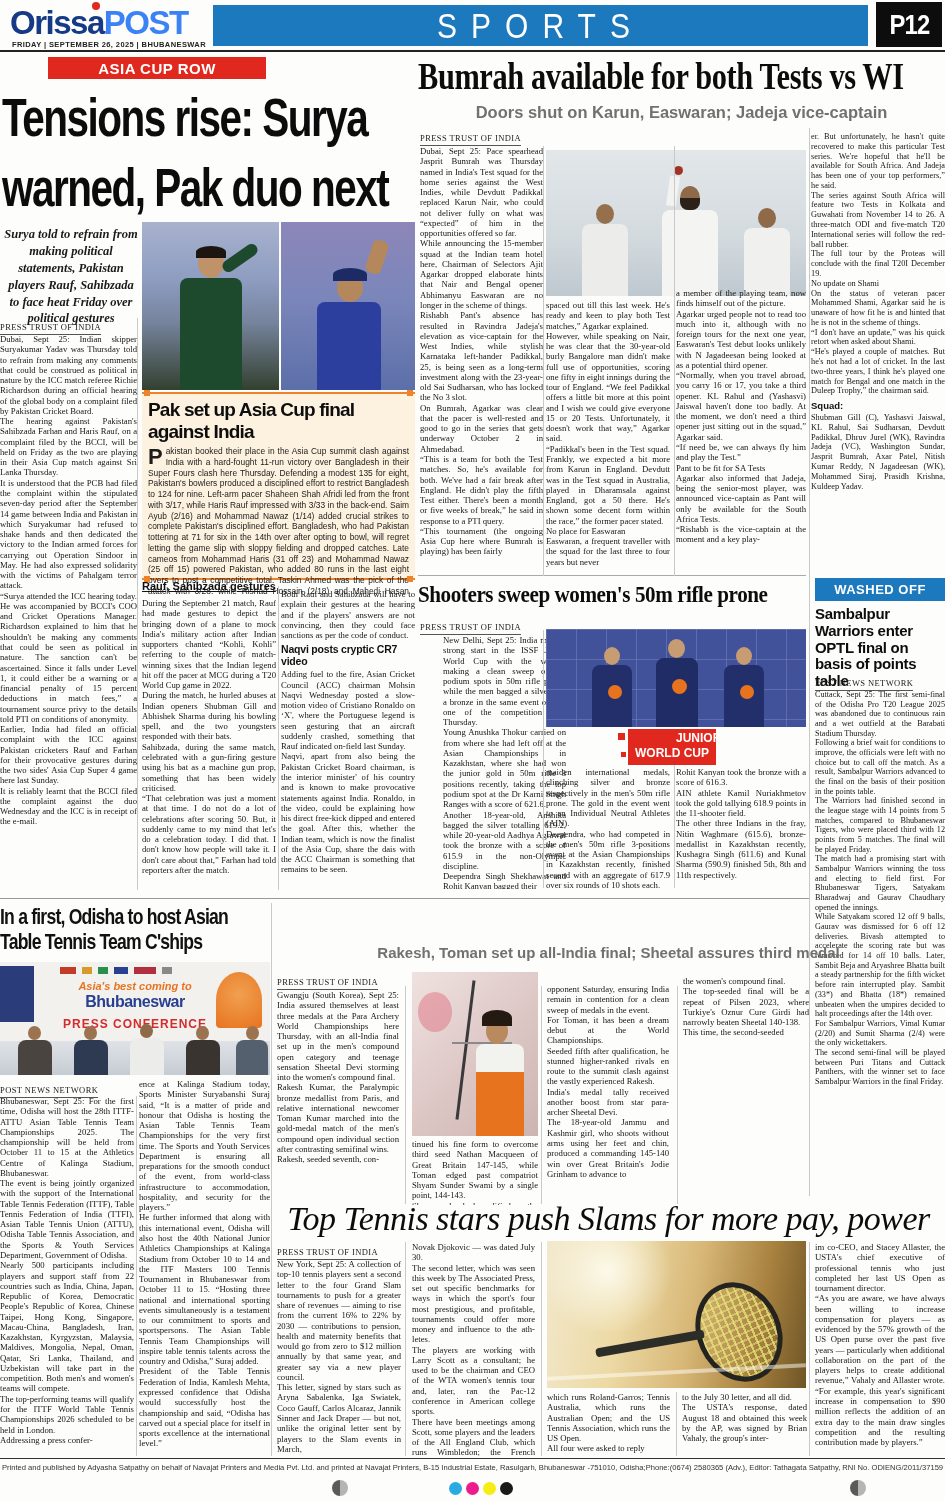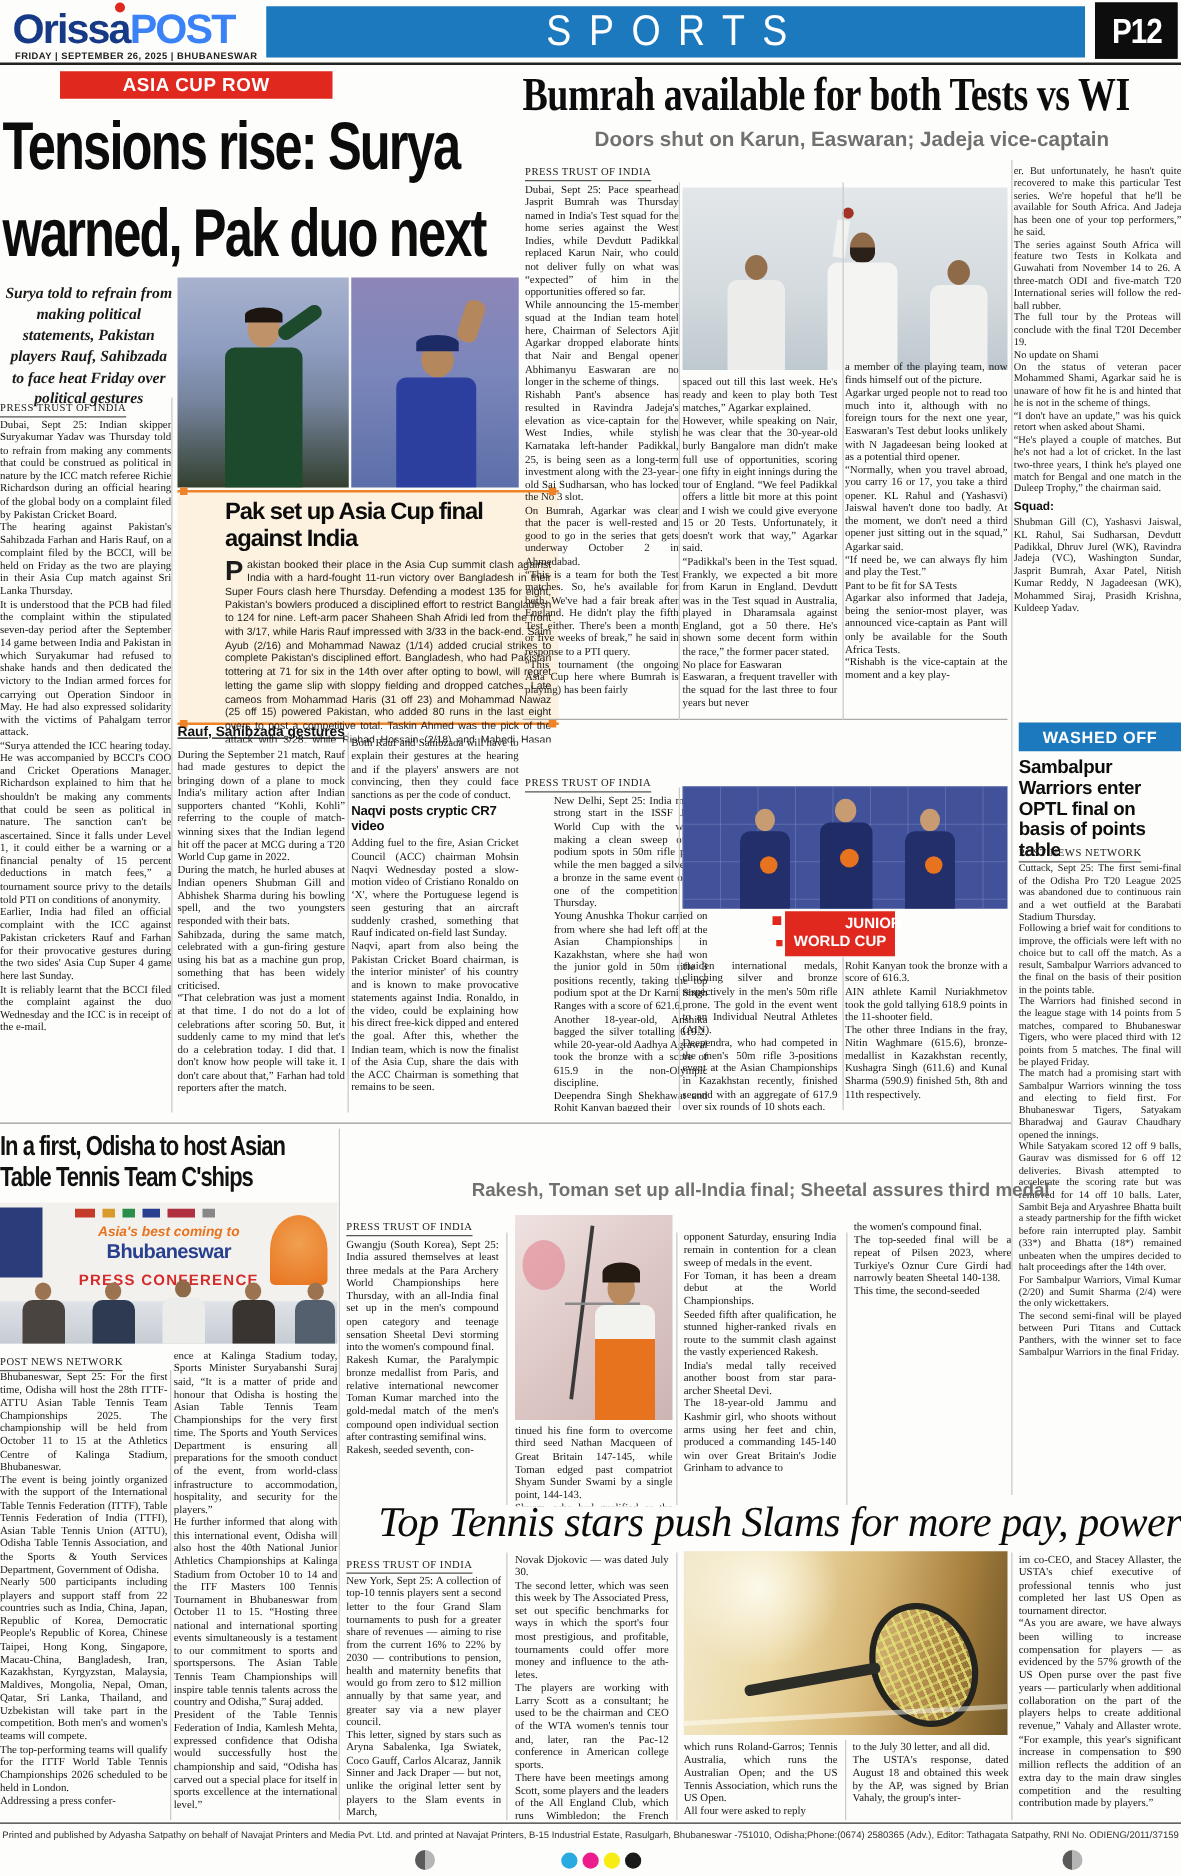--- a/index.html
+++ b/index.html
@@ -12,21 +12,21 @@
           border-bottom:1px solid #555;padding-bottom:2px;display:inline-block;}
   .vr{position:absolute;width:1px;background:#c9c9c9;}
   .hr{position:absolute;height:1px;background:#999;}
   .sans{font-family:"Liberation Sans",sans-serif;}
   .hl-cond{font-family:"Liberation Sans",sans-serif;font-weight:700;letter-spacing:-1px;
            transform-origin:left top;}
   .deck-gray{font-family:"Liberation Sans",sans-serif;font-weight:700;color:#717171;text-align:center;}
   .photo{position:absolute;overflow:hidden;}
   .fig-head{position:absolute;border-radius:50%;background:#c0926a;}
   .fig-torso{position:absolute;border-radius:8px 8px 0 0;}
-  .pak-box{position:absolute;background:#fdf2df;border-top:2px solid #ef8329;border-bottom:2px solid #ef8329;padding-left:32px;}
+  .pak-box{position:absolute;background:#fdf2df;border-top:2px solid #ef8329;border-bottom:2px solid #ef8329;}
   .pak-sq{position:absolute;width:6px;height:6px;background:#ef8329;}
   .pak-body{font:8.4px/1.28 "Liberation Sans",sans-serif;text-align:justify;color:#1c1c1c;
             white-space:pre-line;overflow:hidden;}
   .pak-body::first-letter{float:left;font:bold 22px/18px "Liberation Sans",sans-serif;padding:2px 3px 0 0;}
   .inline-subhead{font:bold 10.5px "Liberation Sans",sans-serif;letter-spacing:-.2px;margin:3px 0 2px;}
   .red-label{background:#e0281e;color:#fff;font-family:"Liberation Sans",sans-serif;
              font-weight:700;text-align:center;}
   .cmyk{position:absolute;width:13px;height:13px;border-radius:50%;}
   .halfdot{position:absolute;width:16px;height:16px;border-radius:50%;
            background:linear-gradient(90deg,#5a5a5a 50%,#b5b5b5 50%);}
@@ -145,20 +145,23 @@
 No update on Shami
 On the status of veteran pacer Mohammed Shami, Agarkar said he is unaware of how fit he is and hinted that he is not in the scheme of things.
 “I don't have an update,” was his quick retort when asked about Shami.
 “He's played a couple of matches. But he's not had a lot of cricket. In the last two-three years, I think he's played one match for Bengal and one match in the Duleep Trophy,” the chairman said.</div>
     <div style="font:bold 9.5px 'Liberation Sans',sans-serif;margin:4px 0 2px;">Squad:</div>
     <div class="body-txt" style="width:134px;font-size:8.3px;">Shubman Gill (C), Yashasvi Jaiswal, KL Rahul, Sai Sudharsan, Devdutt Padikkal, Dhruv Jurel (WK), Ravindra Jadeja (VC), Washington Sundar, Jasprit Bumrah, Axar Patel, Nitish Kumar Reddy, N Jagadeesan (WK), Mohammed Siraj, Prasidh Krishna, Kuldeep Yadav.</div>
   </div>
 
   <div class="hr" style="left:418px;top:575px;width:388px;background:#aaa;"></div>
 
+  <div class="abs" style="left:418px;top:581px;width:390px;">
+    <div style="font:bold 24px 'Liberation Serif',serif;letter-spacing:-.5px;width:443px;transform:scaleX(.88);transform-origin:left top;color:#0c0c0c;">Shooters sweep women's 50m rifle prone</div>
+  </div>
   <div class="abs" style="left:420px;top:616px;">
     <span class="byline">PRESS TRUST OF INDIA</span>
   </div>
   <div class="abs body-txt" style="left:420px;top:635px;width:123px;height:254px;margin-left:23px;">New Delhi, Sept 25: India made a strong start in the ISSF Junior World Cup with the women making a clean sweep of the podium spots in 50m rifle prone, while the men bagged a silver and a bronze in the same event on day one of the competition here Thursday.
 Young Anushka Thokur carried on from where she had left off at the Asian Championships in Kazakhstan, where she had won the junior gold in 50m rifle 3 positions recently, taking the top podium spot at the Dr Karni Singh Ranges with a score of 621.6.
 Another 18-year-old, Anshika bagged the silver totalling 619.2, while 20-year-old Aadhya Agrawal took the bronze with a score of 615.9 in the non-Olympic discipline.
 Deependra Singh Shekhawat and Rohit Kanyan bagged their</div>
 
   <div class="photo" style="left:546px;top:629px;width:260px;height:98px;background:linear-gradient(180deg,#46569e,#3a4a90);background-image:linear-gradient(rgba(120,135,190,.5) 1px,transparent 1px),linear-gradient(90deg,rgba(120,135,190,.5) 1px,transparent 1px);background-size:30px 30px;background-color:#42529a;">
     <div class="fig-head" style="left:58px;top:18px;width:16px;height:18px;background:#c79c72;"></div>
@@ -261,21 +264,21 @@
 Shyam, who had qualified as the 17th seed, will now fight for bronze against a British</div>
   <div class="abs body-txt" style="left:547px;top:984px;width:122px;height:221px;">opponent Saturday, ensuring India remain in contention for a clean sweep of medals in the event.
 For Toman, it has been a dream debut at the World Championships.
 Seeded fifth after qualification, he stunned higher-ranked rivals en route to the summit clash against the vastly experienced Rakesh.
 India's medal tally received another boost from star para-archer Sheetal Devi.
 The 18-year-old Jammu and Kashmir girl, who shoots without arms using her feet and chin, produced a commanding 145-140 win over Great Britain's Jodie Grinham to advance to</div>
   <div class="abs body-txt" style="left:683px;top:976px;width:126px;height:229px;">the women's compound final.
 The top-seeded final will be a repeat of Pilsen 2023, where Turkiye's Oznur Cure Girdi had narrowly beaten Sheetal 140-138.
 This time, the second-seeded</div>
 
-  <div class="abs" style="left:272px;top:1200px;width:673px;font:italic 400 34px 'Liberation Serif',serif;text-align:right;letter-spacing:-.5px;color:#0c0c0c;">Top Tennis stars push Slams for more pay, power</div>
+  <div class="abs" style="left:272px;top:1200px;width:673px;font:italic 400 34px 'Liberation Serif',serif;text-align:center;letter-spacing:-.5px;color:#0c0c0c;">Top Tennis stars push Slams for more pay, power</div>
   <div class="abs" style="left:277px;top:1241px;">
     <span class="byline">PRESS TRUST OF INDIA</span>
   </div>
   <div class="abs body-txt" style="left:277px;top:1259px;width:124px;height:197px;">New York, Sept 25: A collection of top-10 tennis players sent a second letter to the four Grand Slam tournaments to push for a greater share of revenues — aiming to rise from the current 16% to 22% by 2030 — contributions to pension, health and maternity benefits that would go from zero to $12 million annually by that same year, and greater say via a new player council.
 This letter, signed by stars such as Aryna Sabalenka, Iga Swiatek, Coco Gauff, Carlos Alcaraz, Jannik Sinner and Jack Draper — but not, unlike the original letter sent by players to the Slam events in March,</div>
   <div class="abs body-txt" style="left:412px;top:1242px;width:123px;height:214px;">Novak Djokovic — was dated July 30.
 The second letter, which was seen this week by The Associated Press, set out specific benchmarks for ways in which the sport's four most prestigious, and profitable, tournaments could offer more money and influence to the ath­letes.
 The players are working with Larry Scott as a consultant; he used to be the chairman and CEO of the WTA women's tennis tour and, later, ran the Pac-12 conference in American college sports.
 There have been meetings among Scott, some players and the leaders of the All England Club, which runs Wimbledon; the French Tennis Federation,</div>
 

